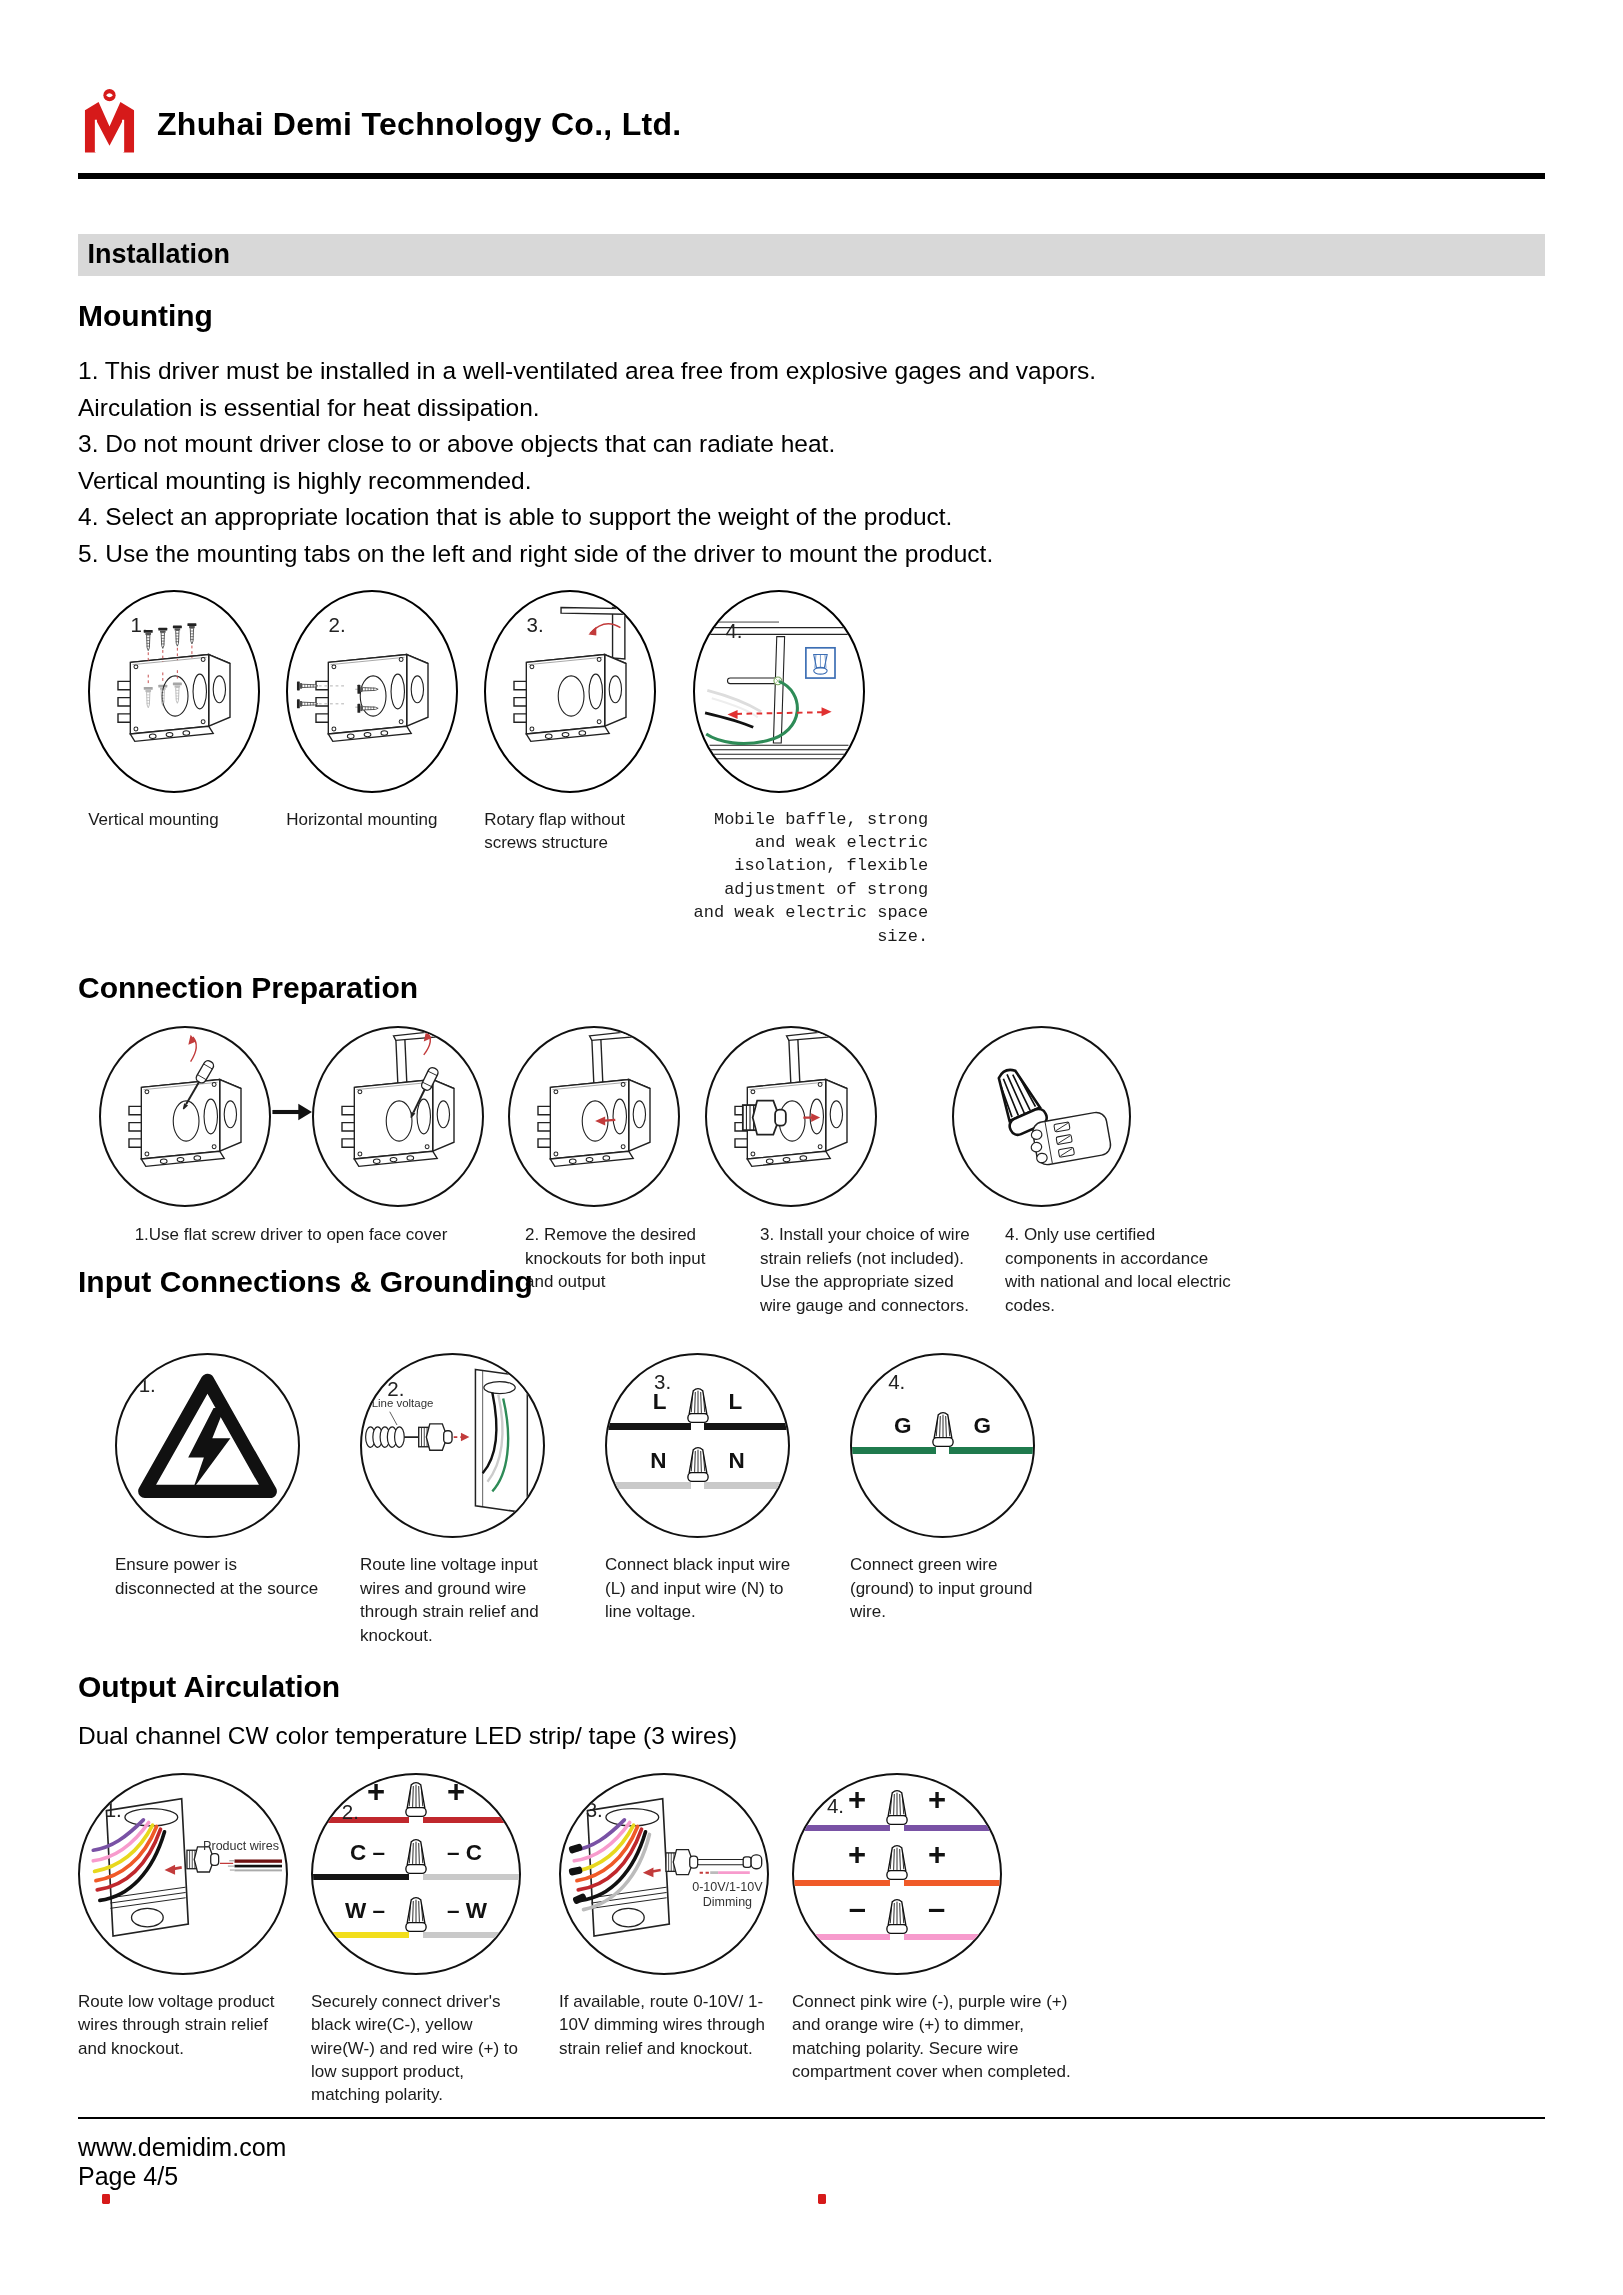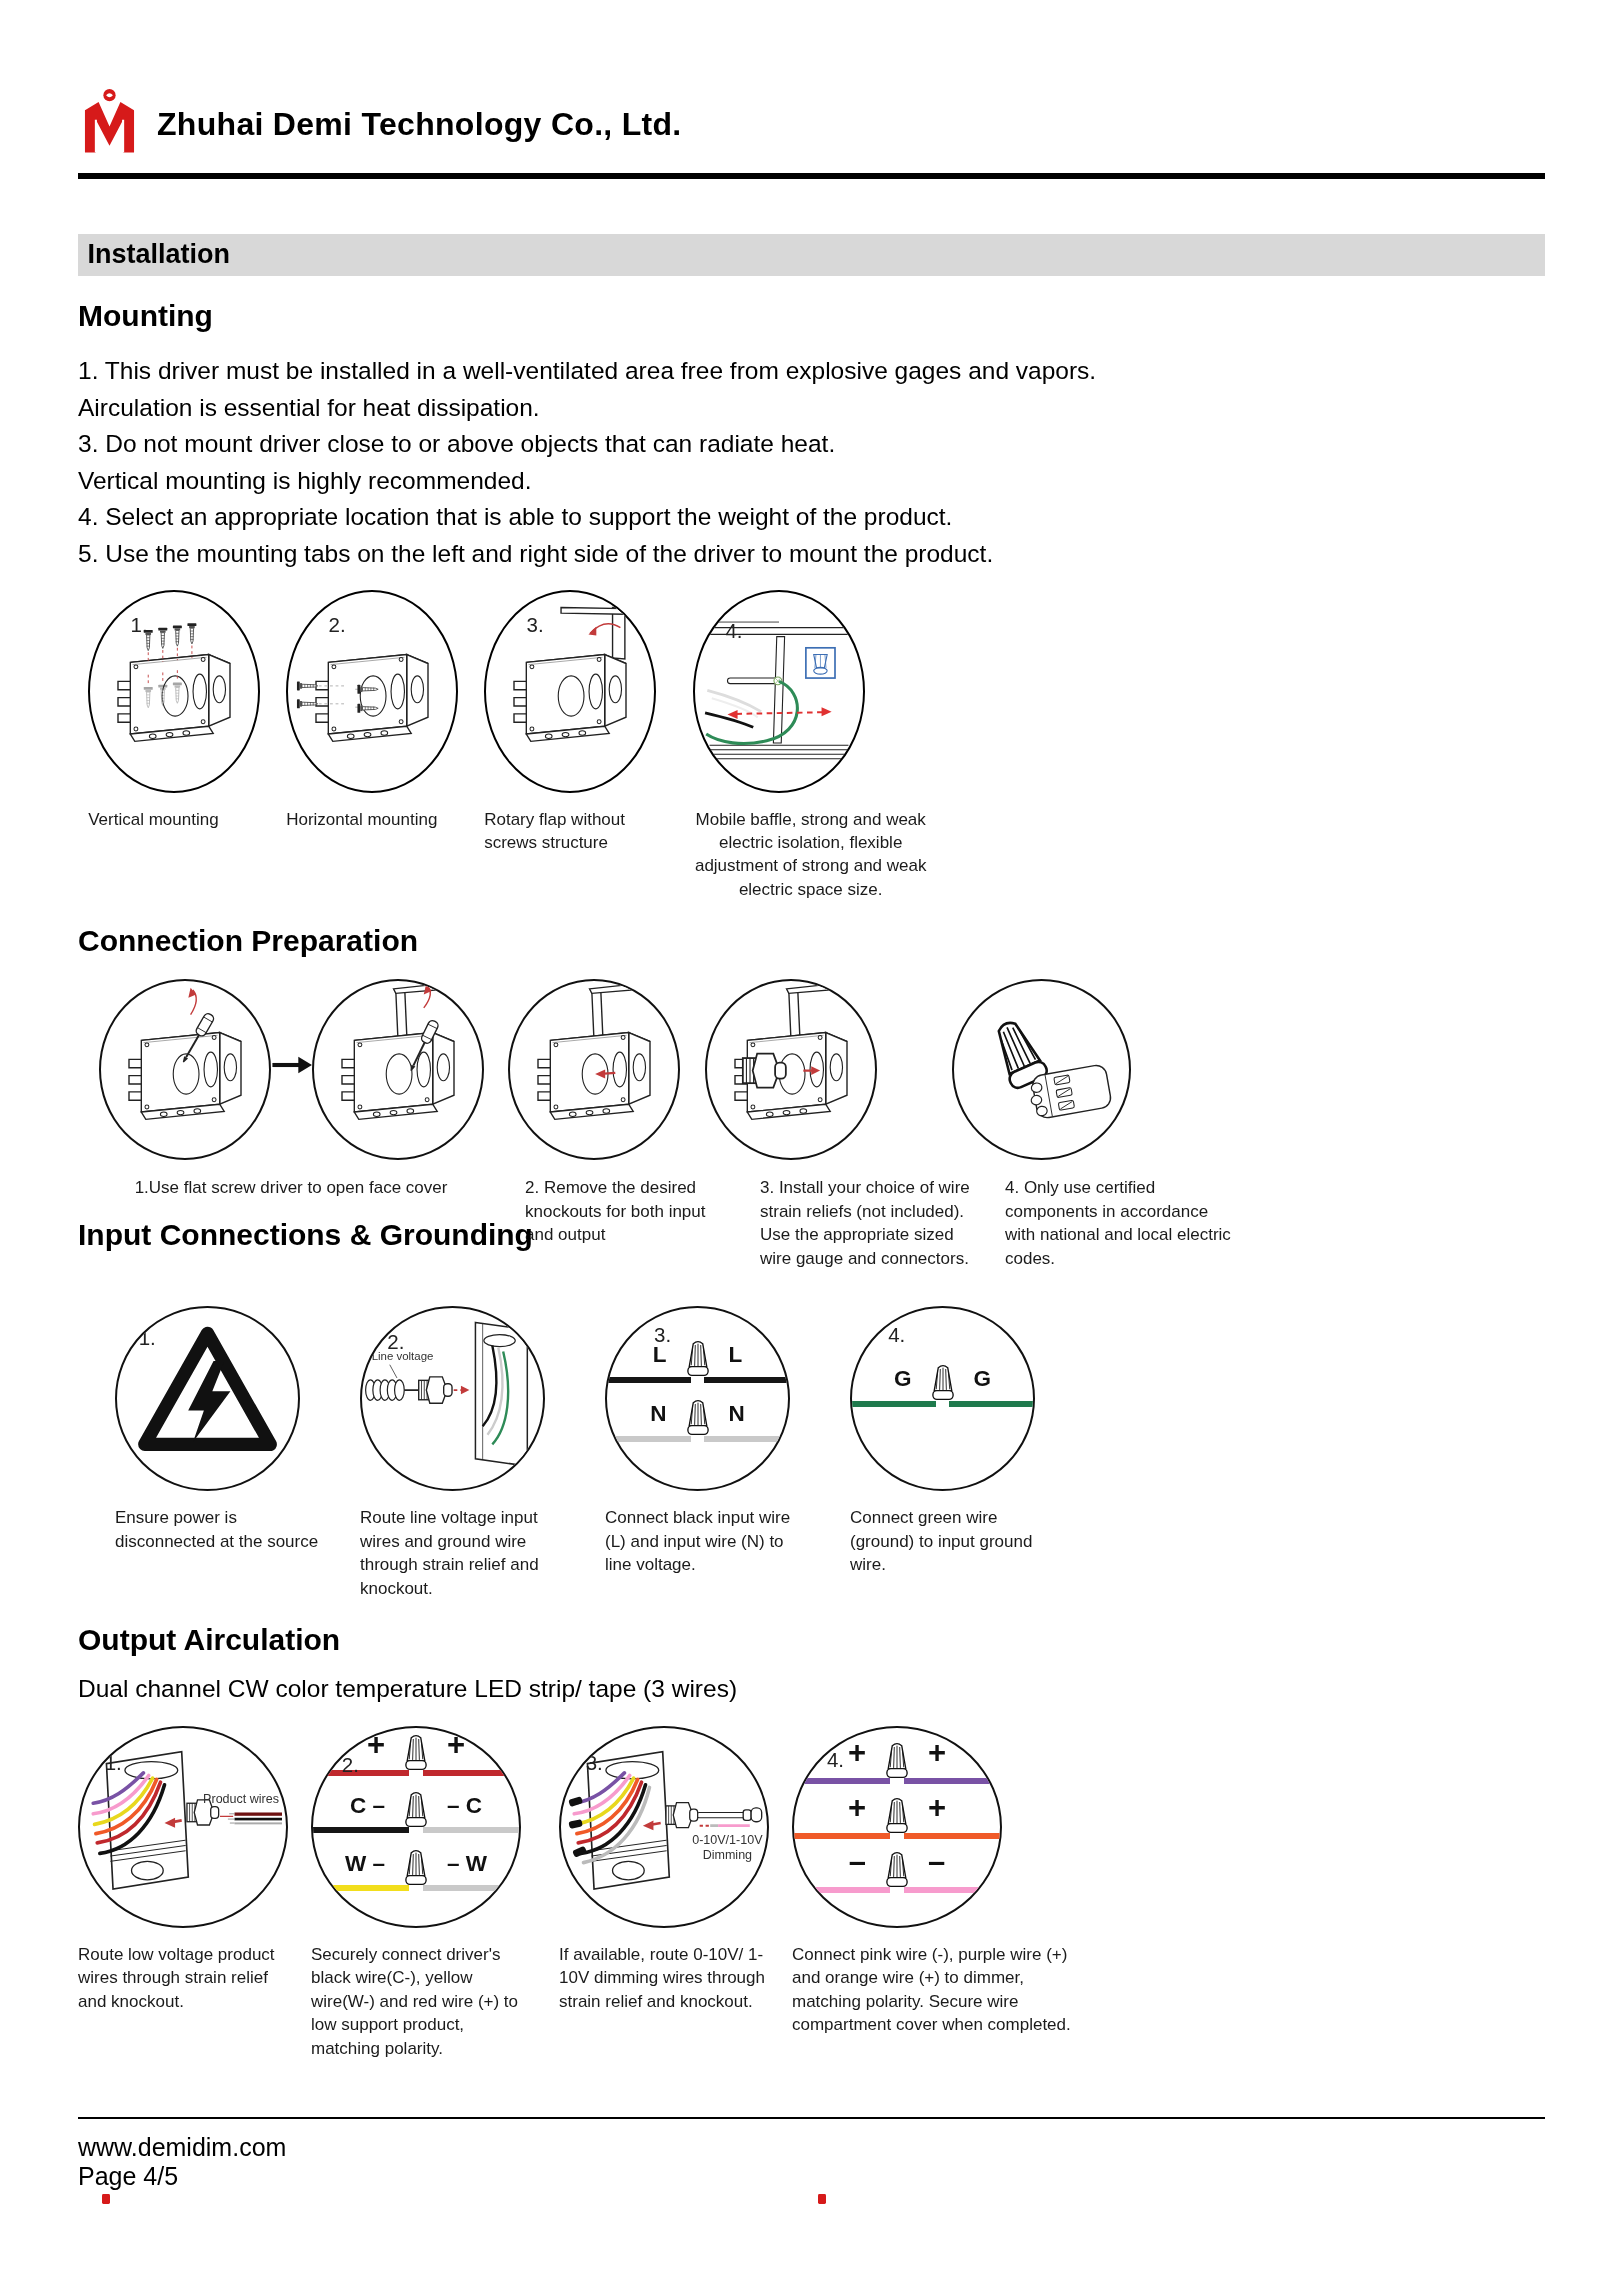--- a/index.html
+++ b/index.html
@@ -28,21 +28,21 @@
   .e-p { width:172px; height:181px; border:2px solid #111; }
   .e-i { width:185px; height:185px; border:2px solid #111; }
   .e-o { width:210px; height:202px; border:2px solid #111; }
   .scene { position:absolute; inset:0; width:100%; height:100%; }
   .fig-num { position:absolute; top:11%; left:24%; font-size:20.5px; color:#222; z-index:2; }
   .cap { font-size:17px; line-height:1.38; color:#1b1b1b; margin-top:15px; }
   .cap-center { }
   .row-m { gap:26px; margin-left:10.2px; }
   .row-m .cap { width:172px; }
   .row-m .step:nth-child(3) .cap { width:183px; text-align:left; }
-  .row-m .step:nth-child(4) .cap { width:235px; text-align:center; }
+  .row-m .step:nth-child(4) .cap { width:235px; text-align:right;font-family:Liberation Mono, monospace; }
   .row-i { gap:40px; margin-left:37px; margin-top:11px; }
   .row-i .cap { width:205px; }
   .row-o { gap:23px; margin-top:23px; }
   .row-o .cap { width:208px; }
   .row-o .step:nth-child(2) .cap { width:225px; }
   .row-o .step:nth-child(4) .cap { width:303px; }
 
   
   .row-p { gap:0; margin-left:20.5px; margin-top:20.5px; }
   .row-p .gap36 { width:24.5px; flex:none; }

